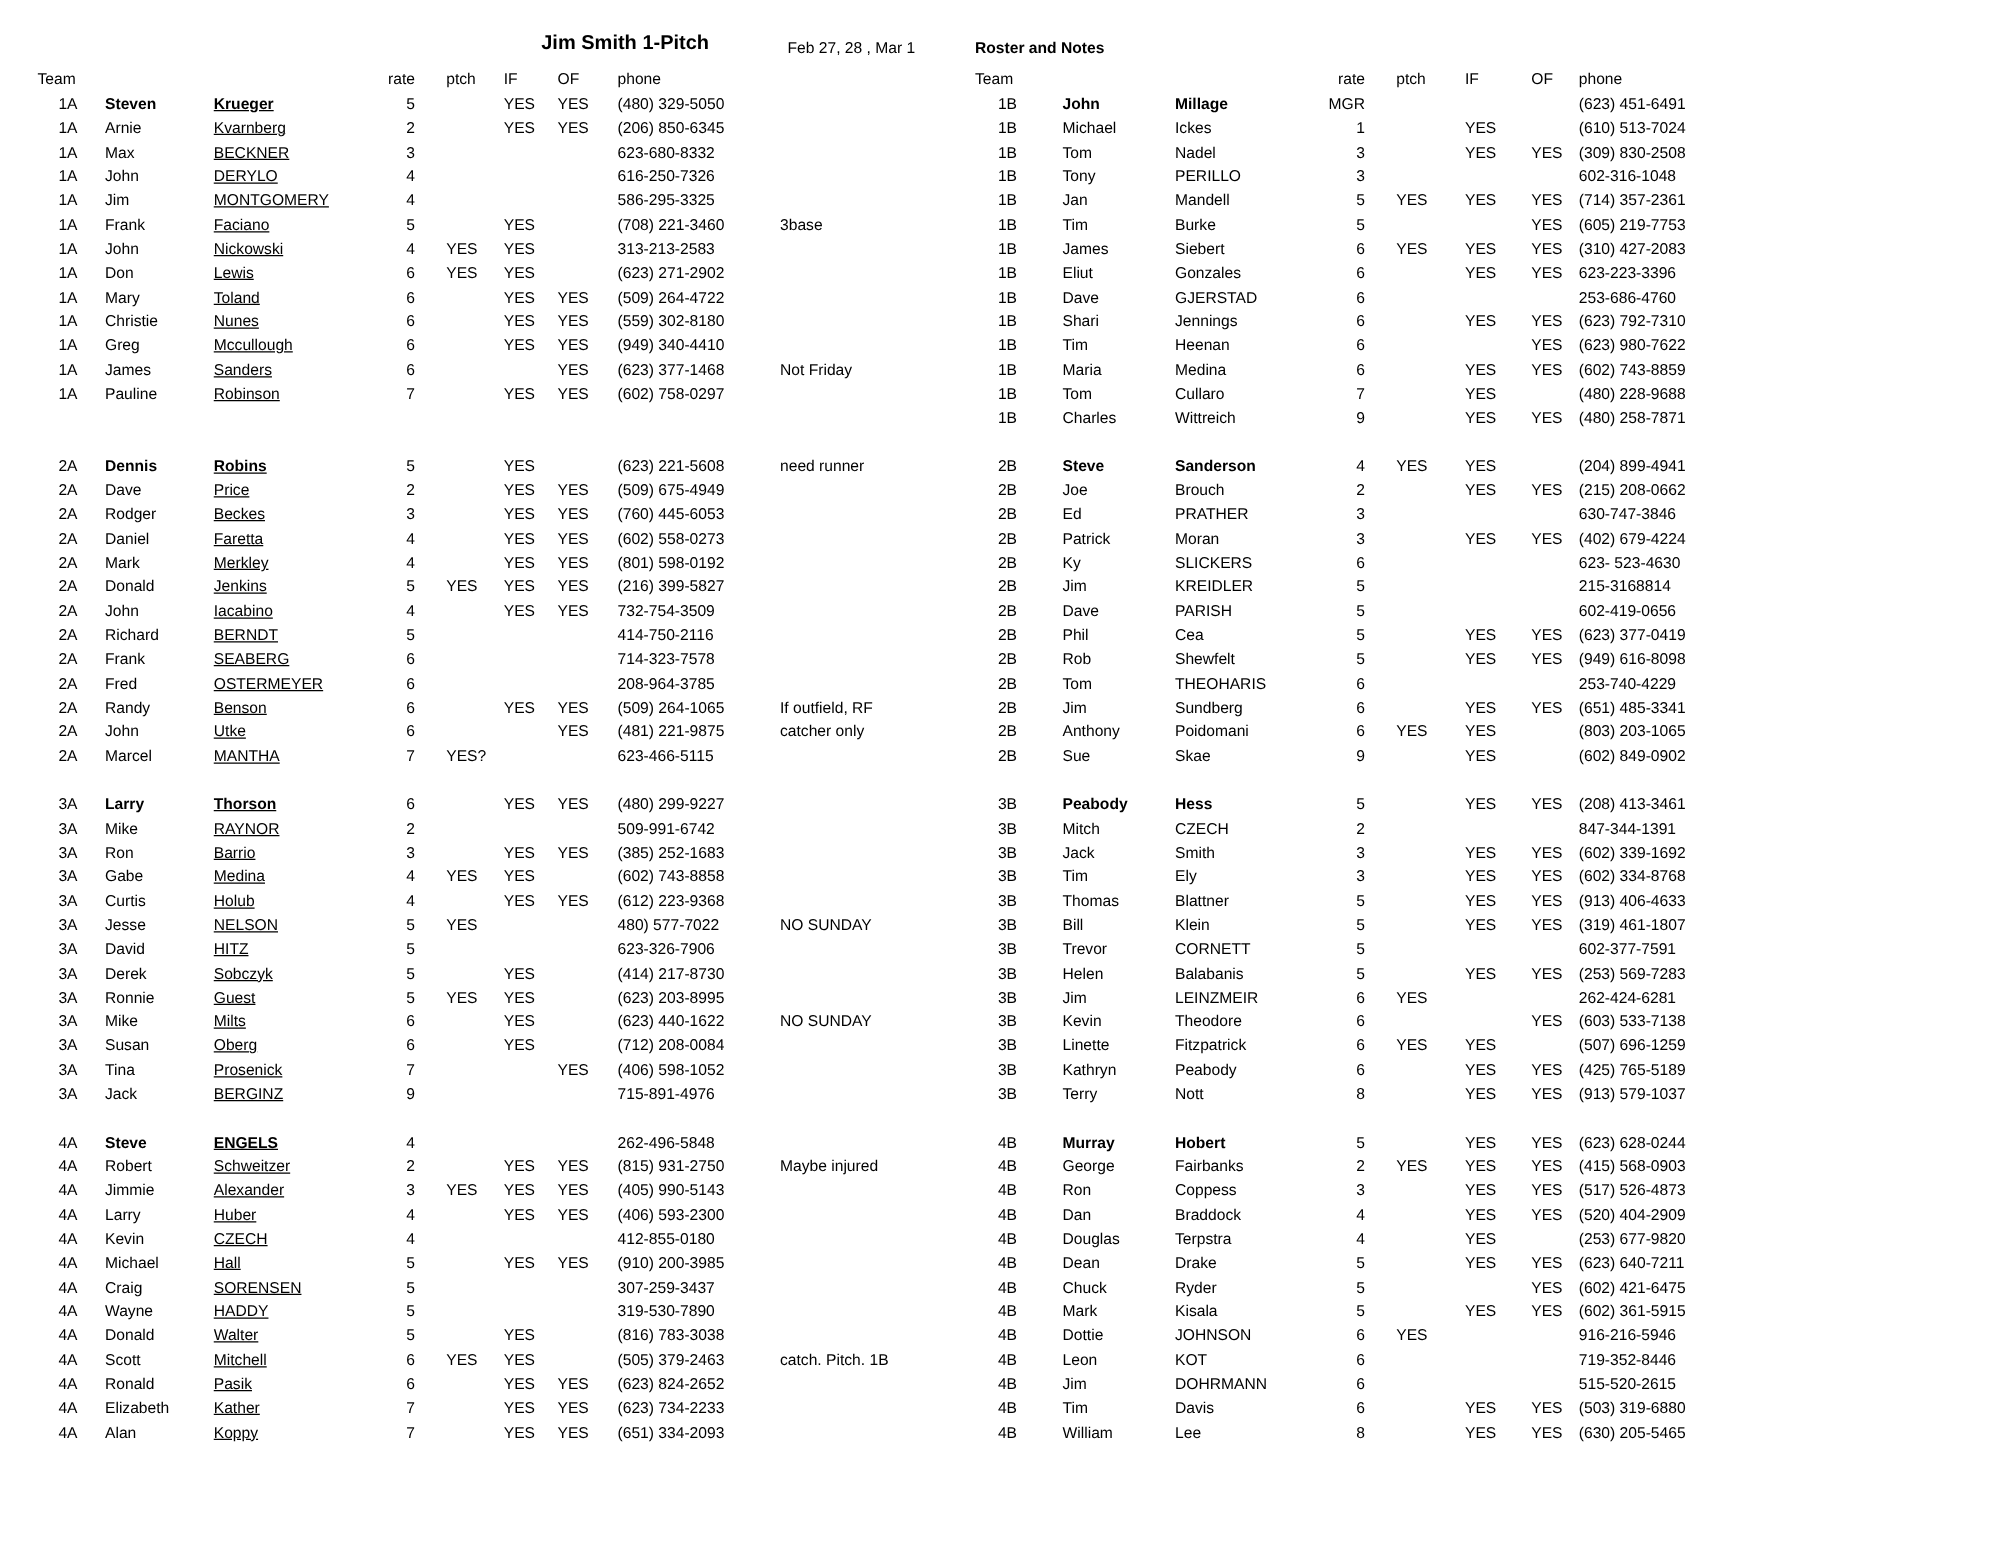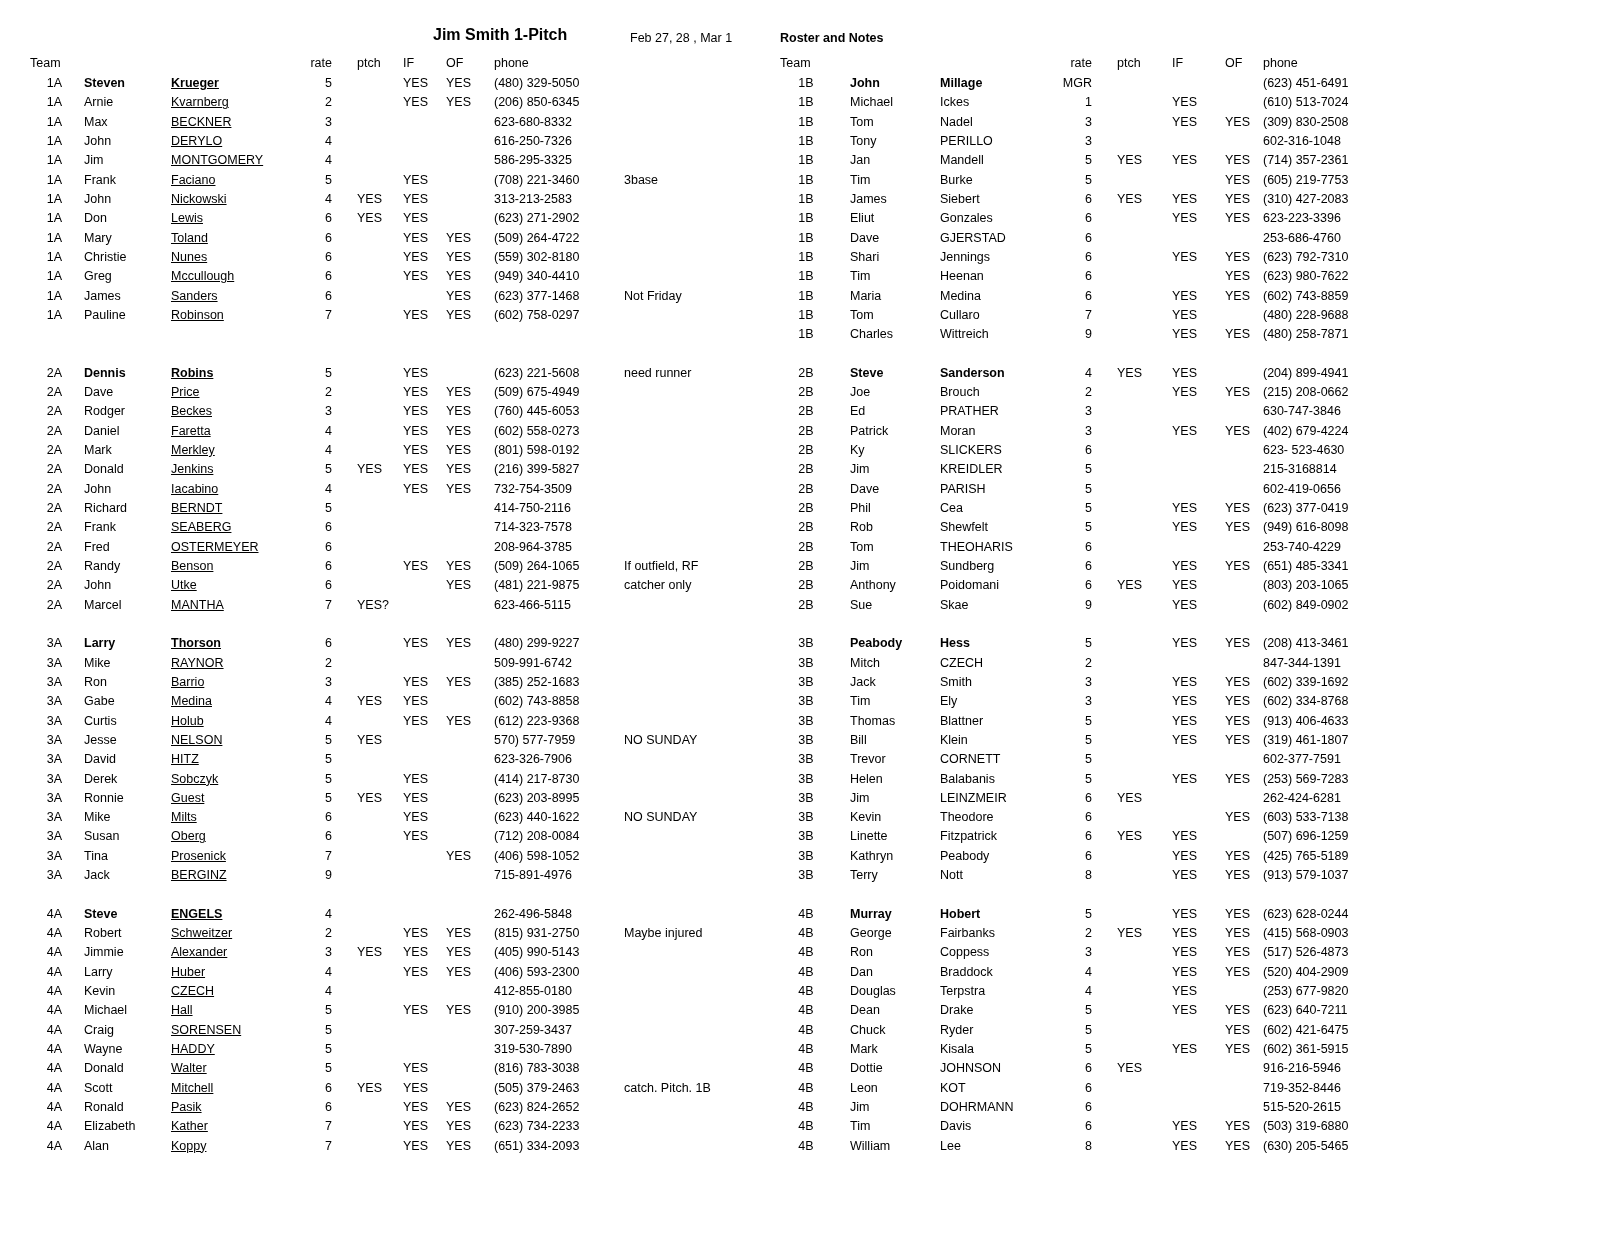--- a/index.html
+++ b/index.html
@@ -398,21 +398,21 @@
     <span class="c-notes"></span>
   </div>
         <div class="row" style="top: 730.88px;">
     <span class="c-team">3A</span>
     <span class="c-first">Jesse</span>
     <span class="c-last">NELSON</span>
     <span class="c-rate">5</span>
     <span class="c-ptch">YES</span>
     <span class="c-if"></span>
     <span class="c-of"></span>
-    <span class="c-phone">570) 577-7959</span>
+    <span class="c-phone">480) 577-7022</span>
     <span class="c-notes">NO SUNDAY</span>
   </div>
         <div class="row" style="top: 750.2px;">
     <span class="c-team">3A</span>
     <span class="c-first">David</span>
     <span class="c-last">HITZ</span>
     <span class="c-rate">5</span>
     <span class="c-ptch"></span>
     <span class="c-if"></span>
     <span class="c-of"></span>

